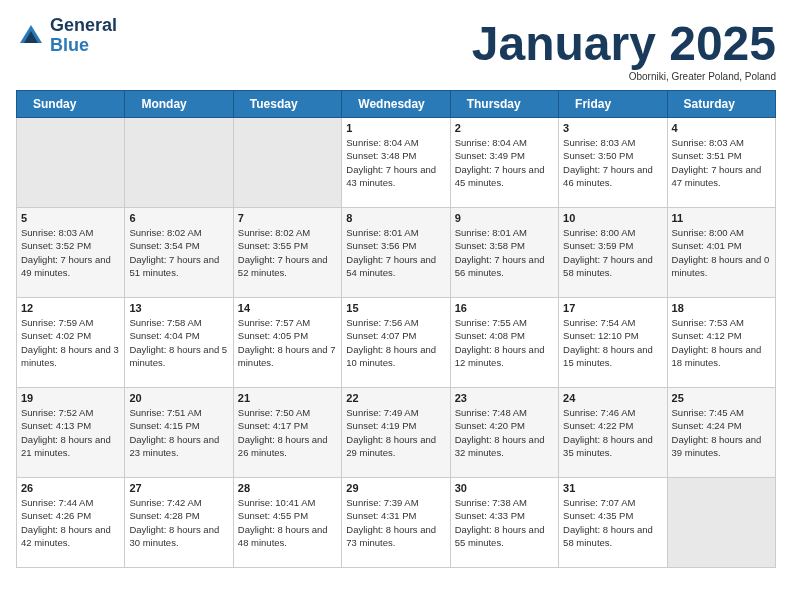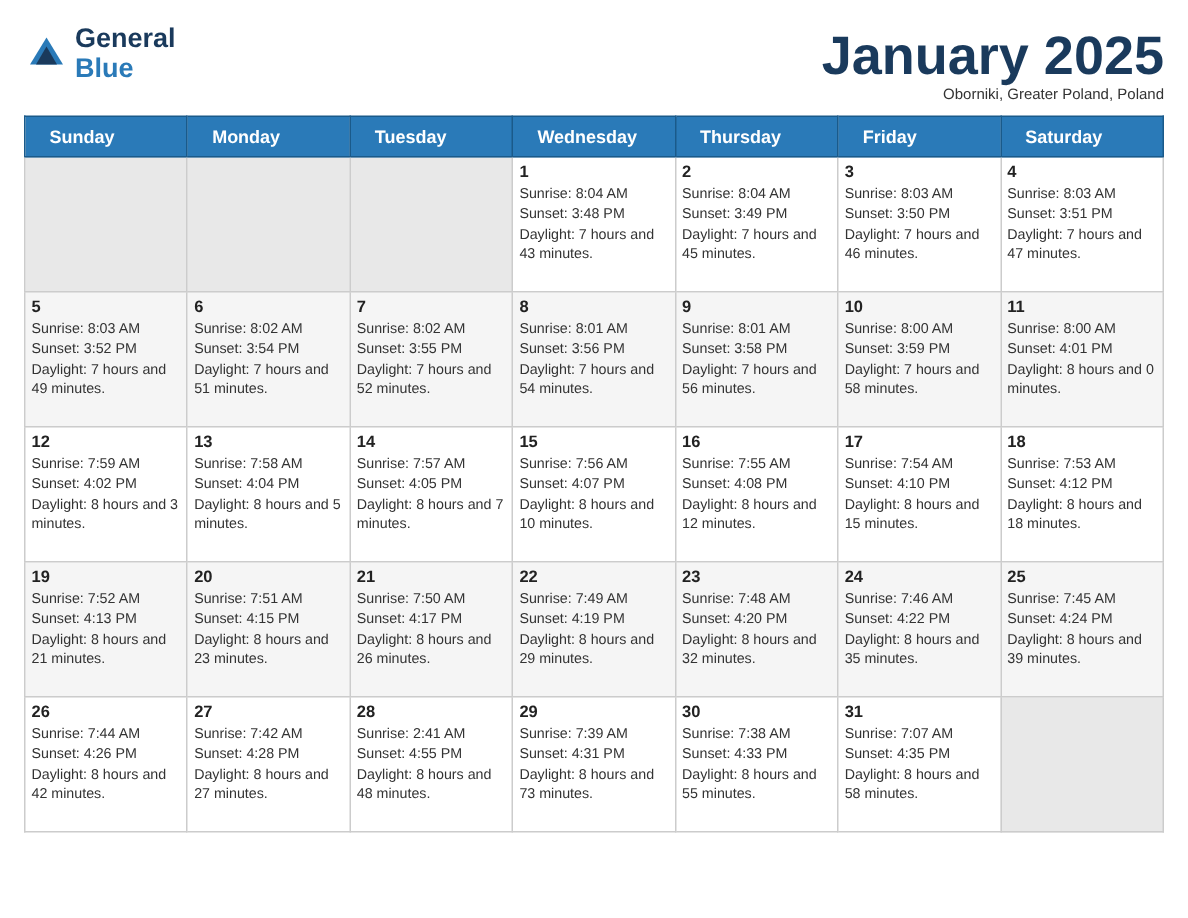--- a/index.html
+++ b/index.html
@@ -28,21 +28,21 @@
       line-height: 1.1;
     }
     .logo-icon {
       width: 30px;
       height: 30px;
     }
     .title-block {
       text-align: right;
     }
     .month-title {
-      font-size: 36px;
+      font-size: 48px;
       font-weight: bold;
       color: #1a3a5c;
     }
     .subtitle {
       font-size: 10px;
       color: #333;
     }
     table {
       width: 100%;
       border-collapse: collapse;
@@ -250,21 +250,21 @@
           <div class="cell-text">
             <div>Sunrise: 7:55 AM</div>
             <div>Sunset: 4:08 PM</div>
             <div>Daylight: 8 hours and 12 minutes.</div>
           </div>
         </td>
         <td>
           <div class="day-num">17</div>
           <div class="cell-text">
             <div>Sunrise: 7:54 AM</div>
-            <div>Sunset: 4:10 PM</div>
+            <div>Sunset: 12:10 PM</div>
             <div>Daylight: 8 hours and 15 minutes.</div>
           </div>
         </td>
         <td>
           <div class="day-num">18</div>
           <div class="cell-text">
             <div>Sunrise: 7:53 AM</div>
             <div>Sunset: 4:12 PM</div>
             <div>Daylight: 8 hours and 18 minutes.</div>
           </div>
@@ -335,27 +335,27 @@
             <div>Sunrise: 7:44 AM</div>
             <div>Sunset: 4:26 PM</div>
             <div>Daylight: 8 hours and 42 minutes.</div>
           </div>
         </td>
         <td>
           <div class="day-num">27</div>
           <div class="cell-text">
             <div>Sunrise: 7:42 AM</div>
             <div>Sunset: 4:28 PM</div>
-            <div>Daylight: 8 hours and 27 minutes.</div>
+            <div>Daylight: 8 hours and 30 minutes.</div>
           </div>
         </td>
         <td>
           <div class="day-num">28</div>
           <div class="cell-text">
-            <div>Sunrise: 2:41 AM</div>
+            <div>Sunrise: 10:41 AM</div>
             <div>Sunset: 4:55 PM</div>
             <div>Daylight: 8 hours and 48 minutes.</div>
           </div>
         </td>
         <td>
           <div class="day-num">29</div>
           <div class="cell-text">
             <div>Sunrise: 7:39 AM</div>
             <div>Sunset: 4:31 PM</div>
             <div>Daylight: 8 hours and 73 minutes.</div>

